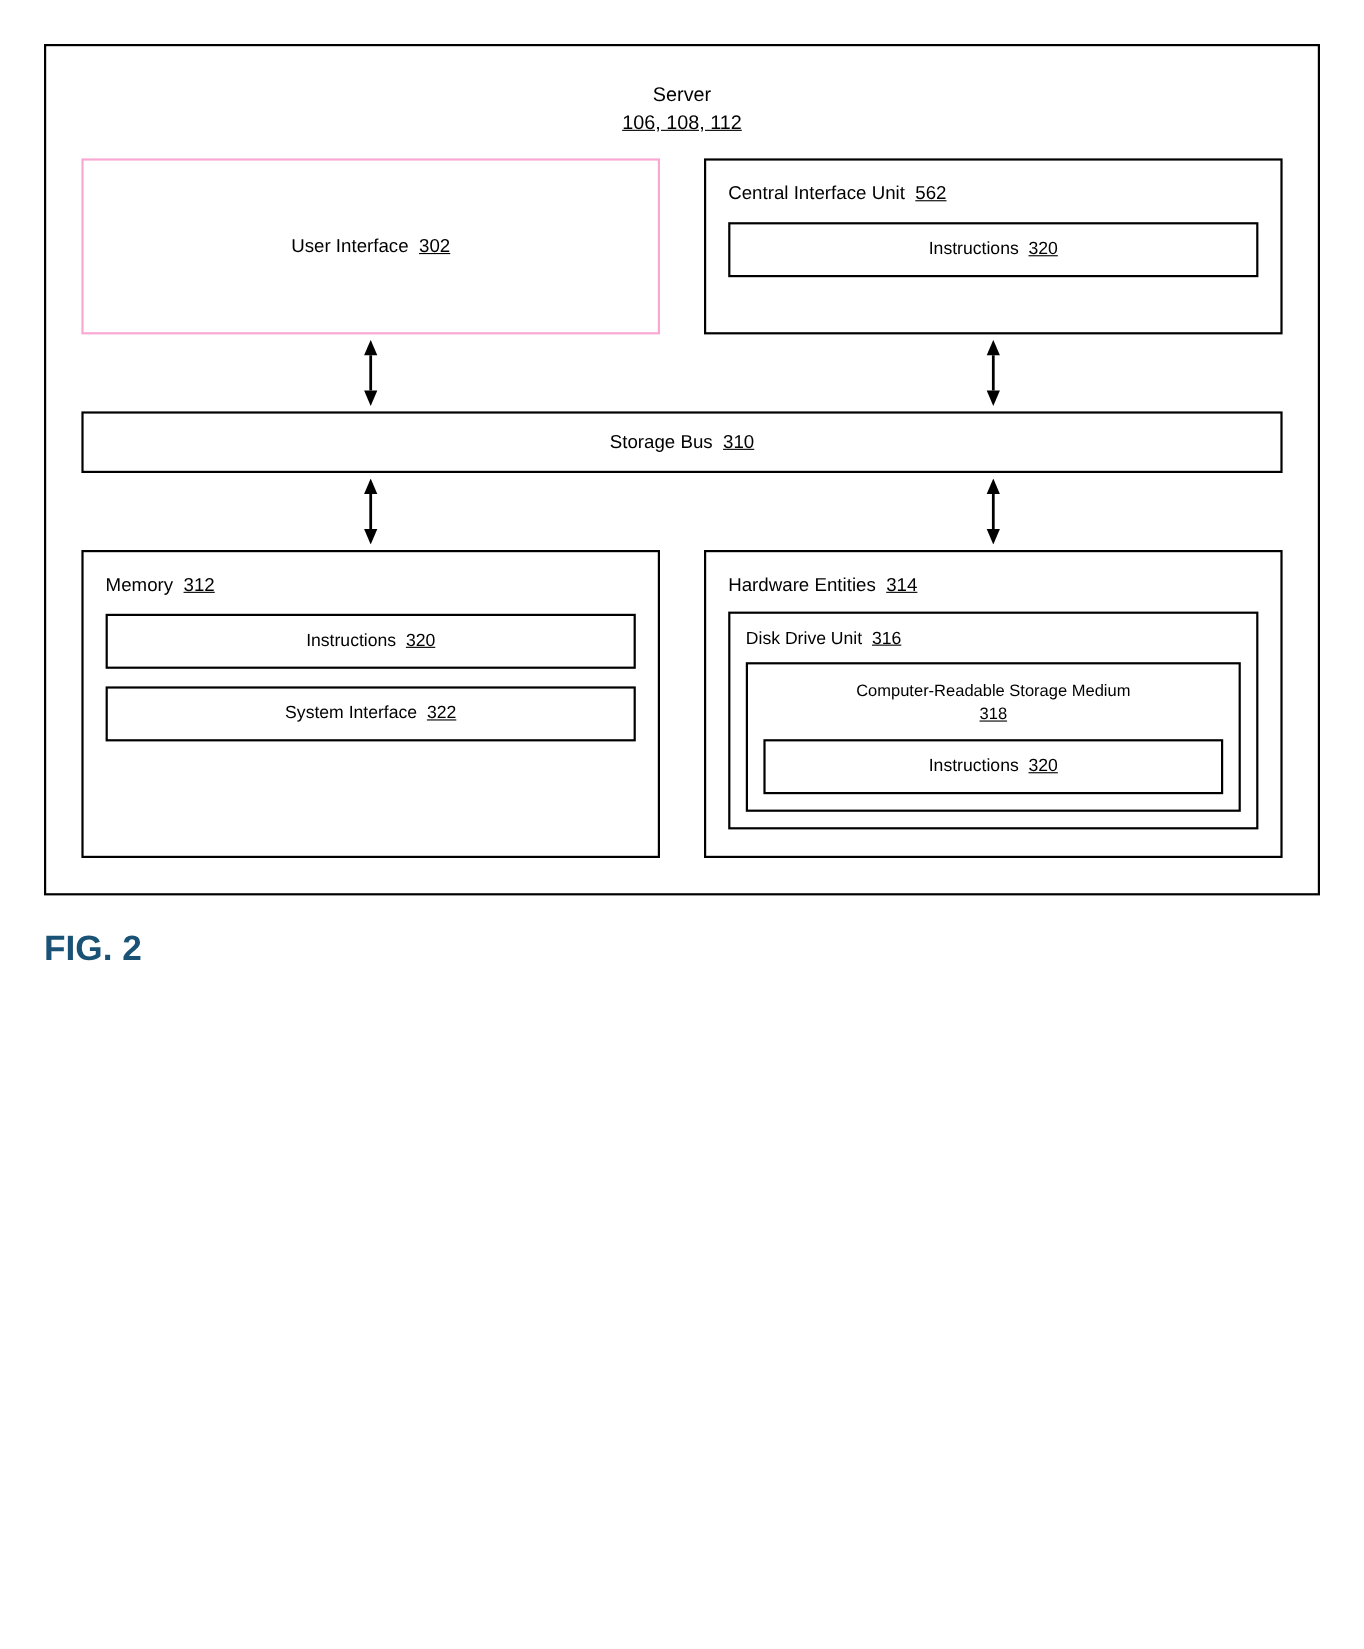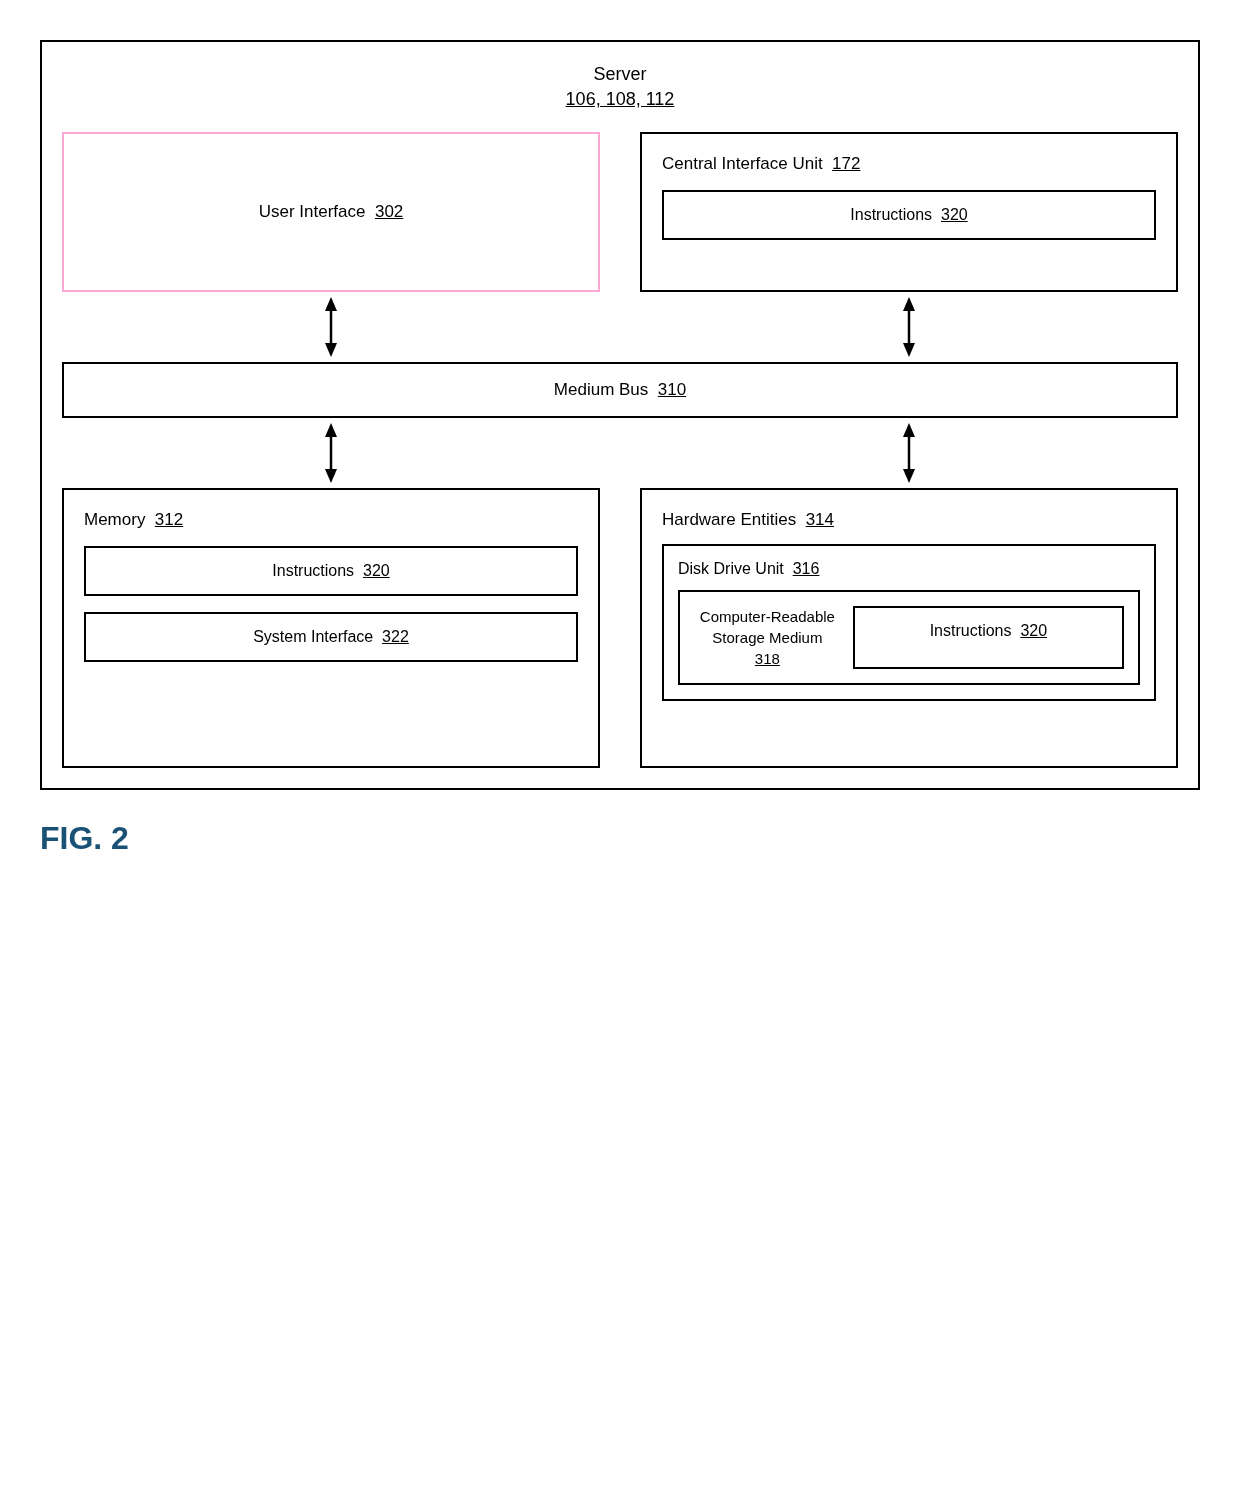--- a/index.html
+++ b/index.html
@@ -9,21 +9,21 @@
       width: 1240px;
       min-height: 1499px;
       padding: 40px;
     }
     .page-container {
       width: 1160px;
       margin: 0 auto;
     }
     .main-box {
       border: 2px solid #000;
-      padding: 20px;
+      padding: 32px;
       position: relative;
       background: #fff;
     }
     .server-label {
       text-align: center;
       margin-bottom: 20px;
       font-size: 18px;
       line-height: 1.4;
     }
     .server-label .ref {
@@ -121,21 +121,21 @@
       flex-direction: column;
       gap: 12px;
     }
     .disk-drive-label {
       font-size: 16px;
     }
     .storage-medium-box {
       border: 2px solid #000;
       padding: 14px;
       display: flex;
-      flex-direction: row;
+      flex-direction: column;
       gap: 12px;
     }
     .storage-label {
       font-size: 15px;
       text-align: center;
       line-height: 1.4;
     }
     .ref {
       text-decoration: underline;
     }
@@ -163,21 +163,21 @@
     <div class="top-row">
       <div class="user-interface-box">
         <span>
           <span>User Interface</span>
           &nbsp;<span class="ref">302</span>
         </span>
       </div>
       <div class="cpu-box">
         <div class="cpu-label">
           <span>Central Interface Unit</span>
-          &nbsp;<span class="ref">172</span>
+          &nbsp;<span class="ref">562</span>
         </div>
         <div class="inner-box">
           <span>Instructions</span>
           &nbsp;<span class="ref">320</span>
         </div>
       </div>
     </div>
 
     <div class="arrow-row">
       <div class="arrow-col">
@@ -192,21 +192,21 @@
       <div class="arrow-col">
         <svg class="arrow-svg" width="40" height="60">
           <polygon points="20,0 14,14 26,14" fill="#000"></polygon>
           <line x1="20" y1="14" x2="20" y2="46" stroke="#000" stroke-width="2.5"></line>
           <polygon points="20,60 14,46 26,46" fill="#000"></polygon>
         </svg>
       </div>
     </div>
 
     <div class="system-bus-box">
-      <span>Medium Bus</span>
+      <span>Storage Bus</span>
       &nbsp;<span class="ref">310</span>
     </div>
 
     <div class="arrow-row">
       <div class="arrow-col">
         <svg class="arrow-svg" width="40" height="60">
           <polygon points="20,0 14,14 26,14" fill="#000"></polygon>
           <line x1="20" y1="14" x2="20" y2="46" stroke="#000" stroke-width="2.5"></line>
           <polygon points="20,60 14,46 26,46" fill="#000"></polygon>
         </svg>

